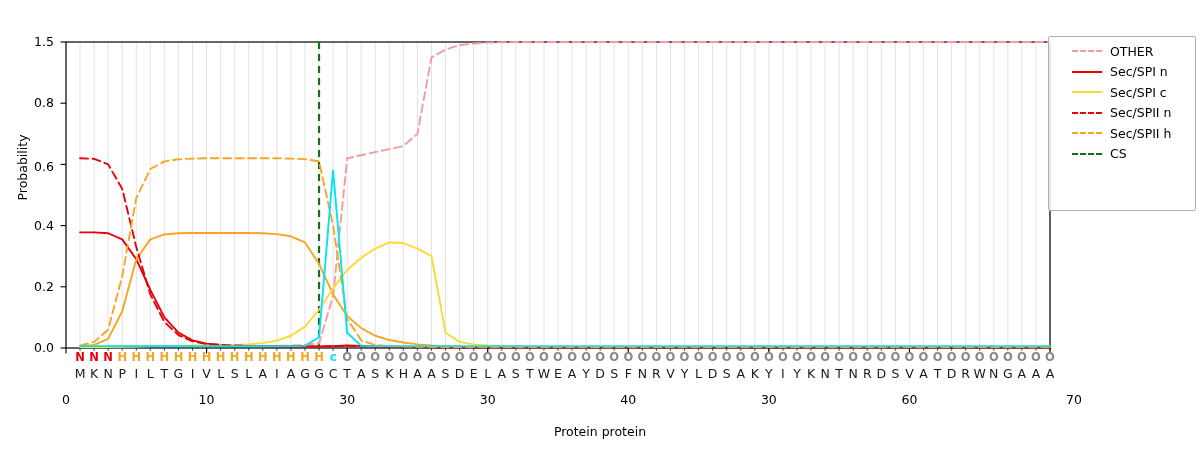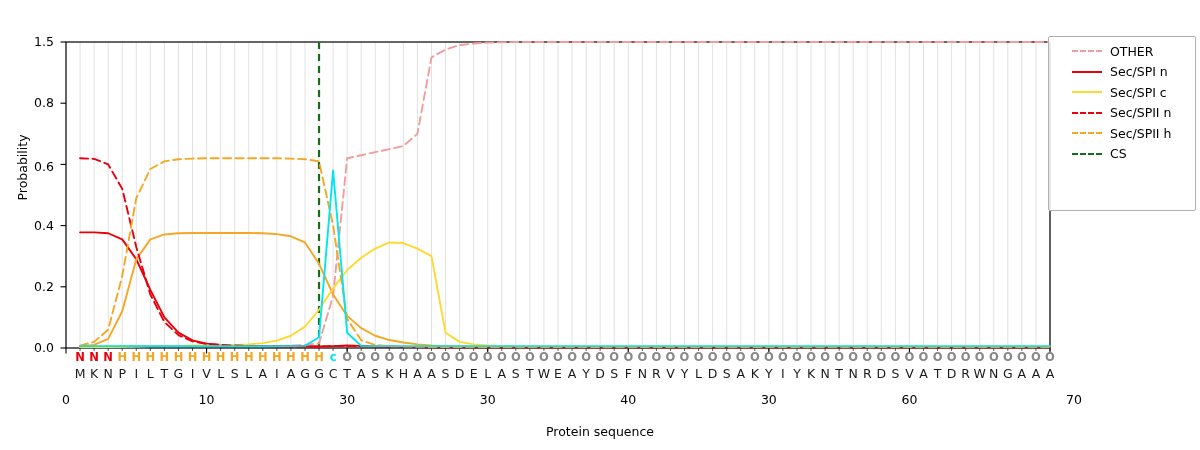--- a/index.html
+++ b/index.html
@@ -44,21 +44,21 @@
   .regrow{top:350px;font-weight:bold;font-size:11.5px;}
   .aarow{top:366px;font-size:12.5px;color:#1a1a1a;}
 </style>
 </head>
 <body>
 
 <div id="fig">
 
 
   <div class="ylab">Probability</div>
-  <div class="xlab">Protein sequence</div>
+  <div class="xlab">Protein protein</div>
 
   <div id="yticks" class="ytickwrap">
       <div class="ytick" style="top: 348px;">0.0</div>
       <div class="ytick" style="top: 286.8px;">0.2</div>
       <div class="ytick" style="top: 225.6px;">0.4</div>
       <div class="ytick" style="top: 167px;">0.6</div>
       <div class="ytick" style="top: 103.2px;">0.8</div>
       <div class="ytick" style="top: 42px;">1.5</div>
     </div>
   <div id="xticks">

